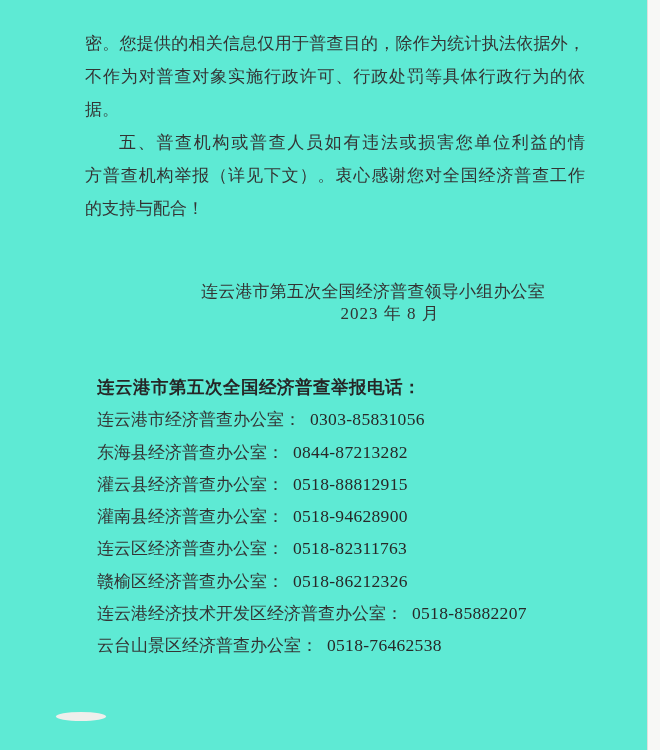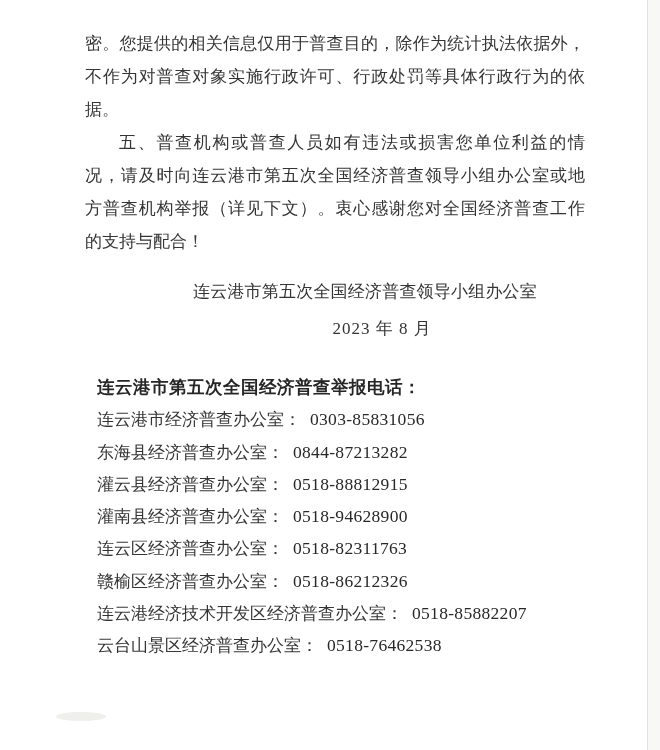--- a/index.html
+++ b/index.html
@@ -1,21 +1,21 @@
 <!DOCTYPE html>
 <html><head>
 <meta charset="utf-8">
 <style>
   html, body { margin: 0; padding: 0; background: #e9e9e7; }
 
   .page {
     position: relative;
     width: 660px;
     height: 750px;
-    background: #ffffff;
+    background: #5eead4;
     overflow: hidden;
     font-family: "Liberation Serif", "DejaVu Serif", serif;
     color: #343434;
   }
 
   
   .edge-strip {
     position: absolute;
     left: 648px; top: 0;
     width: 12px; height: 100%;
@@ -46,32 +46,32 @@
   .pline {
     text-align: justify;
     text-align-last: justify;
   }
   .pline.no-just { text-align-last: left; }
   .pline.indent { text-indent: 34px; }
 
   
   .signature-block {
     position: absolute;
-    left: 187px; top: 283px;
+    left: 195px; top: 283px;
     width: 356px;
     text-align: center;
     font-size: 17px;
   }
   .signature-org {
     line-height: 17px;
     white-space: nowrap;
     letter-spacing: 0.2px;
   }
   .signature-date {
-    margin-top: 20px;
+    margin-top: 5px;
     line-height: 17px;
     position: relative;
     left: 17px;
     letter-spacing: 1px;
   }
 
   
   .hotline {
     position: absolute;
     left: 97px; top: 371px;
@@ -108,21 +108,20 @@
   <div class="edge-strip"></div>
   <div class="edge-line"></div>
   <div class="smudge"></div>
 
   <div class="body-text">
 
   <div class="pline">密。您提供的相关信息仅用于普查目的，除作为统计执法依据外，</div>
       <div class="pline">不作为对普查对象实施行政许可、行政处罚等具体行政行为的依</div>
       <div class="pline no-just">据。</div>
       <div class="pline indent">五、普查机构或普查人员如有违法或损害您单位利益的情</div>
-      <div class="pline">况，请及时向连云港市第五次全国经济普查领导小组办公室或地</div>
       <div class="pline">方普查机构举报（详见下文）。衷心感谢您对全国经济普查工作</div>
       <div class="pline no-just">的支持与配合！</div>
     </div>
 
   <div class="signature-block">
     <div class="signature-org">连云港市第五次全国经济普查领导小组办公室</div>
     <div class="signature-date">2023 年 8 月</div>
   </div>
 
   <div class="hotline">

